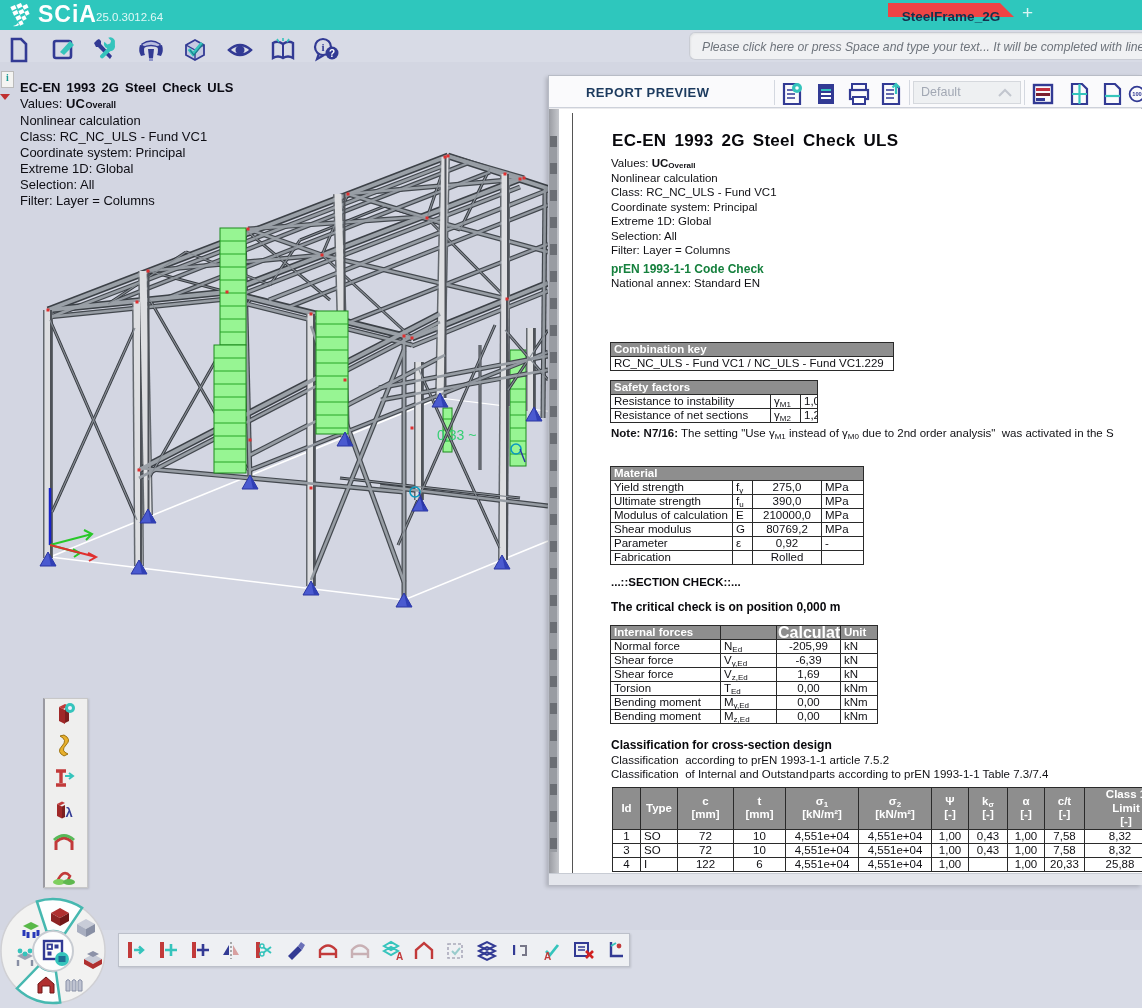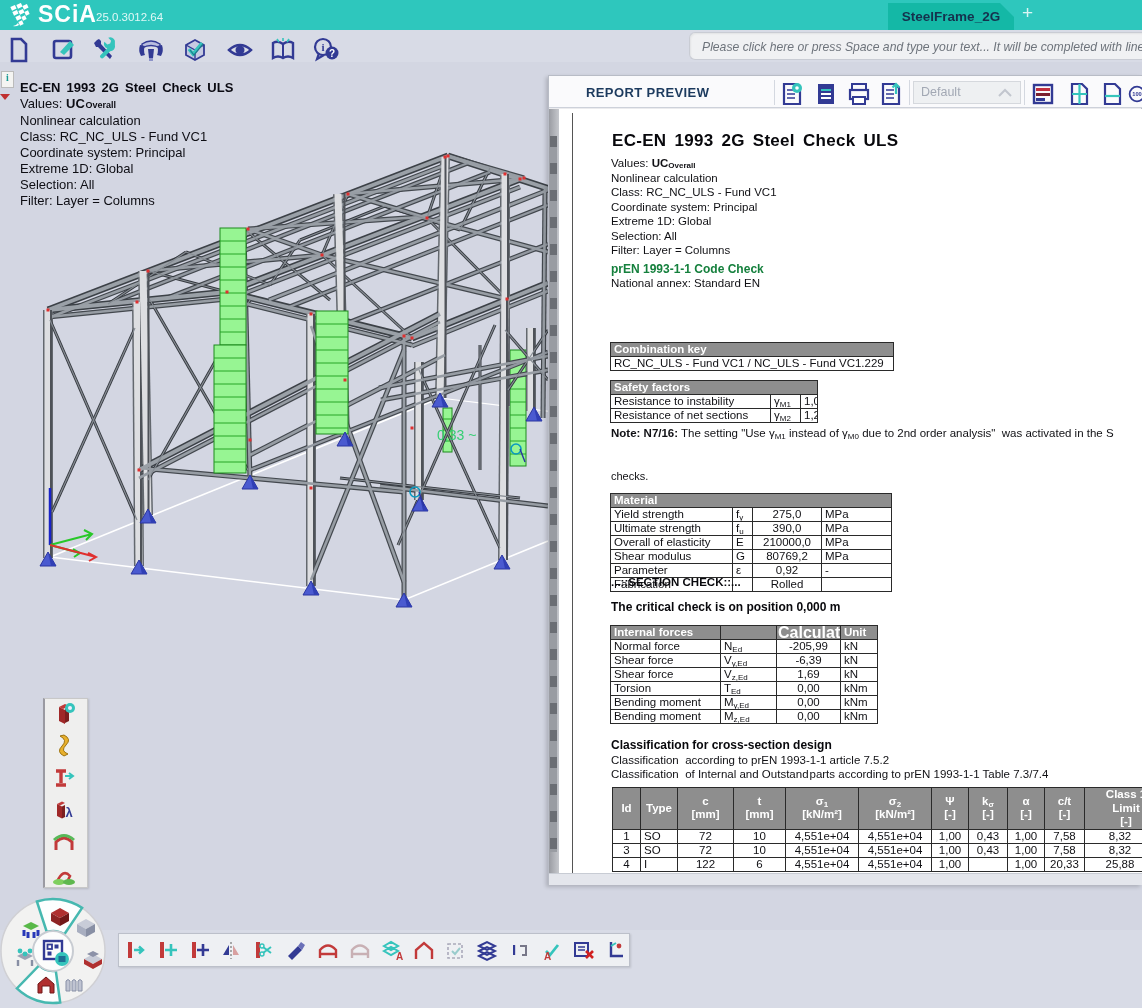--- a/index.html
+++ b/index.html
@@ -30,21 +30,21 @@
   <rect x="11" y="7" width="5" height="4" transform="rotate(-25 13 9)"></rect>
   <rect x="17" y="8" width="4" height="4" transform="rotate(-25 19 10)"></rect>
   <rect x="8" y="13" width="5" height="4" transform="rotate(-25 10 15)"></rect>
   <rect x="14" y="13" width="4" height="4" transform="rotate(-25 16 15)"></rect>
   <rect x="11" y="18" width="4" height="4" transform="rotate(-25 13 20)"></rect>
   <path d="M10 20 q-2 3 -5 3 q3 1 6 -1 z"></path>
       </g>
     </svg>
  <div style="position:absolute;left:38px;top:1px;font-size:23px;font-weight:bold;color:#fff;letter-spacing:1px">SCiA</div>
  <div style="position:absolute;left:96px;top:11px;font-size:11.5px;color:#dff8f6">25.0.3012.64</div>
- <div style="position:absolute;left:888px;top:3px;width:126px;height:27px;background:#14b8a6;
+ <div style="position:absolute;left:888px;top:3px;width:126px;height:14px;background:#ef4444;
       clip-path:polygon(0 0, 112px 0, 126px 14px, 126px 27px, 0 27px);
       font-size:13.5px;font-weight:bold;color:#15314d;text-align:center;line-height:27px">SteelFrame_2G</div>
  <div style="position:absolute;left:1022px;top:2px;font-size:19px;color:#d9f6f4">+</div>
 </div>
 <div class="toolbar" style="position:absolute;left:0;top:30px;width:1142px;height:32px;background:#d8dbe6">
 <svg style="position:absolute;left:6px;top:7px" width="26" height="26" viewBox="0 0 26 26">
       <path d="M6 2 h9 l5 5 v17 h-14 z" fill="none" stroke="#323a94" stroke-width="2.6"></path>
     </svg>
     <svg style="position:absolute;left:51px;top:7px" width="26" height="26" viewBox="0 0 26 26">
       <rect x="3" y="4" width="17" height="17" rx="2" fill="none" stroke="#323a94" stroke-width="2.6"></rect>
@@ -595,21 +595,21 @@
         </tr>
 <tr>
           <td>Resistance of net sections</td>
           <td>γ<span class="sb">M2</span></td>
           <td class="r">1,25</td>
         </tr>
       </tbody>
     </table>
     <div style="position:absolute;left:611px;top:427px;width:545px;font-size:11.5px;color:#101014"><b>Note: N7/16:</b> The setting "Use γ<span class="sb">M1</span> instead of γ<span class="sb">M0</span> due to 2nd order analysis"&nbsp; was activated in the S</div>
     <div style="position:absolute;left:611px;top:470px;font-size:11px;color:#101014">checks.</div>
-    <table class="rt" style="left:610px;top:493px;width:282px">
+    <table class="rt" style="left:610px;top:466px;width:254px">
 <colgroup>
         <col style="width:122px">
         <col style="width:20px">
         <col style="width:69px">
         <col>
       </colgroup>
 <tbody>
         <tr>
           <td class="hd" colspan="4">Material</td>
         </tr>
@@ -619,21 +619,21 @@
           <td class="r">275,0</td>
           <td>MPa</td>
         </tr>
 <tr>
           <td>Ultimate strength</td>
           <td>f<span class="sb">u</span></td>
           <td class="r">390,0</td>
           <td>MPa</td>
         </tr>
 <tr>
-          <td>Overall of elasticity</td>
+          <td>Modulus of calculation</td>
           <td>E</td>
           <td class="r">210000,0</td>
           <td>MPa</td>
         </tr>
 <tr>
           <td>Shear modulus</td>
           <td>G</td>
           <td class="r">80769,2</td>
           <td>MPa</td>
         </tr>

